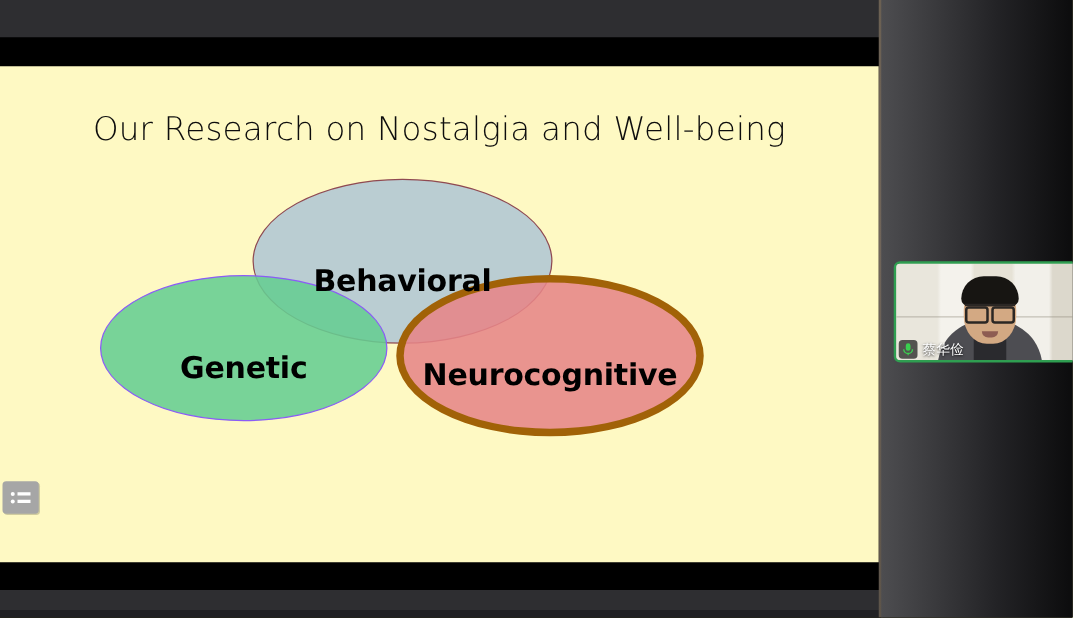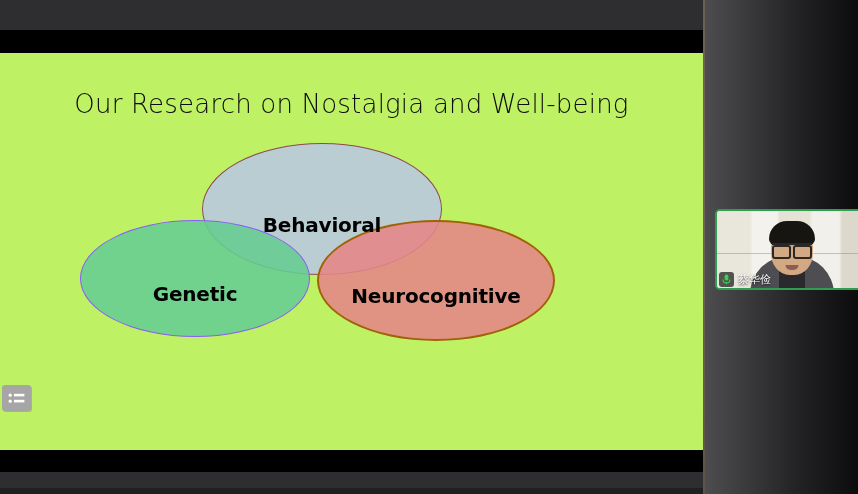--- a/index.html
+++ b/index.html
@@ -70,21 +70,21 @@
     background: #202023;
   }
 
   
   .slide {
     position: absolute;
     left: 0;
     top: 53px;
     width: 703px;
     height: 397px;
-    background: #bef264;
+    background: #fef9c3;
     overflow: hidden;
   }
   .slide-title {
     position: absolute;
     left: 0;
     top: 36px;
     width: 703px;
     text-align: center;
     font-family: "DejaVu Sans", sans-serif;
     font-weight: 300;
@@ -104,21 +104,21 @@
   .ellipse {
     position: absolute;
     border-radius: 50%;
     display: flex;
     align-items: center;
     justify-content: center;
   }
   .ellipse-label {
     font-family: "DejaVu Sans", sans-serif;
     font-weight: bold;
-    font-size: 20px;
+    font-size: 24px;
     color: #000;
     letter-spacing: -0.2px;
     white-space: nowrap;
     position: relative;
     z-index: 5;
     margin-top: 31px;
   }
 
   
   .ellipse-behavioral {
@@ -138,21 +138,21 @@
     background: rgba(101, 205, 146, 0.88);
     border: 1px solid #8b5cf6;
   }
   
   .ellipse-neuro {
     left: 257px;
     top: 77px;
     width: 234px;
     height: 117px;
     background: rgba(230, 133, 136, 0.88);
-    border: 2px solid #a16207;
+    border: 6px solid #a16207;
   }
 
   
   .slide-tool-btn {
     position: absolute;
     left: 2px;
     top: 332px;
     width: 29px;
     height: 26px;
     background: #a6a6a6;

